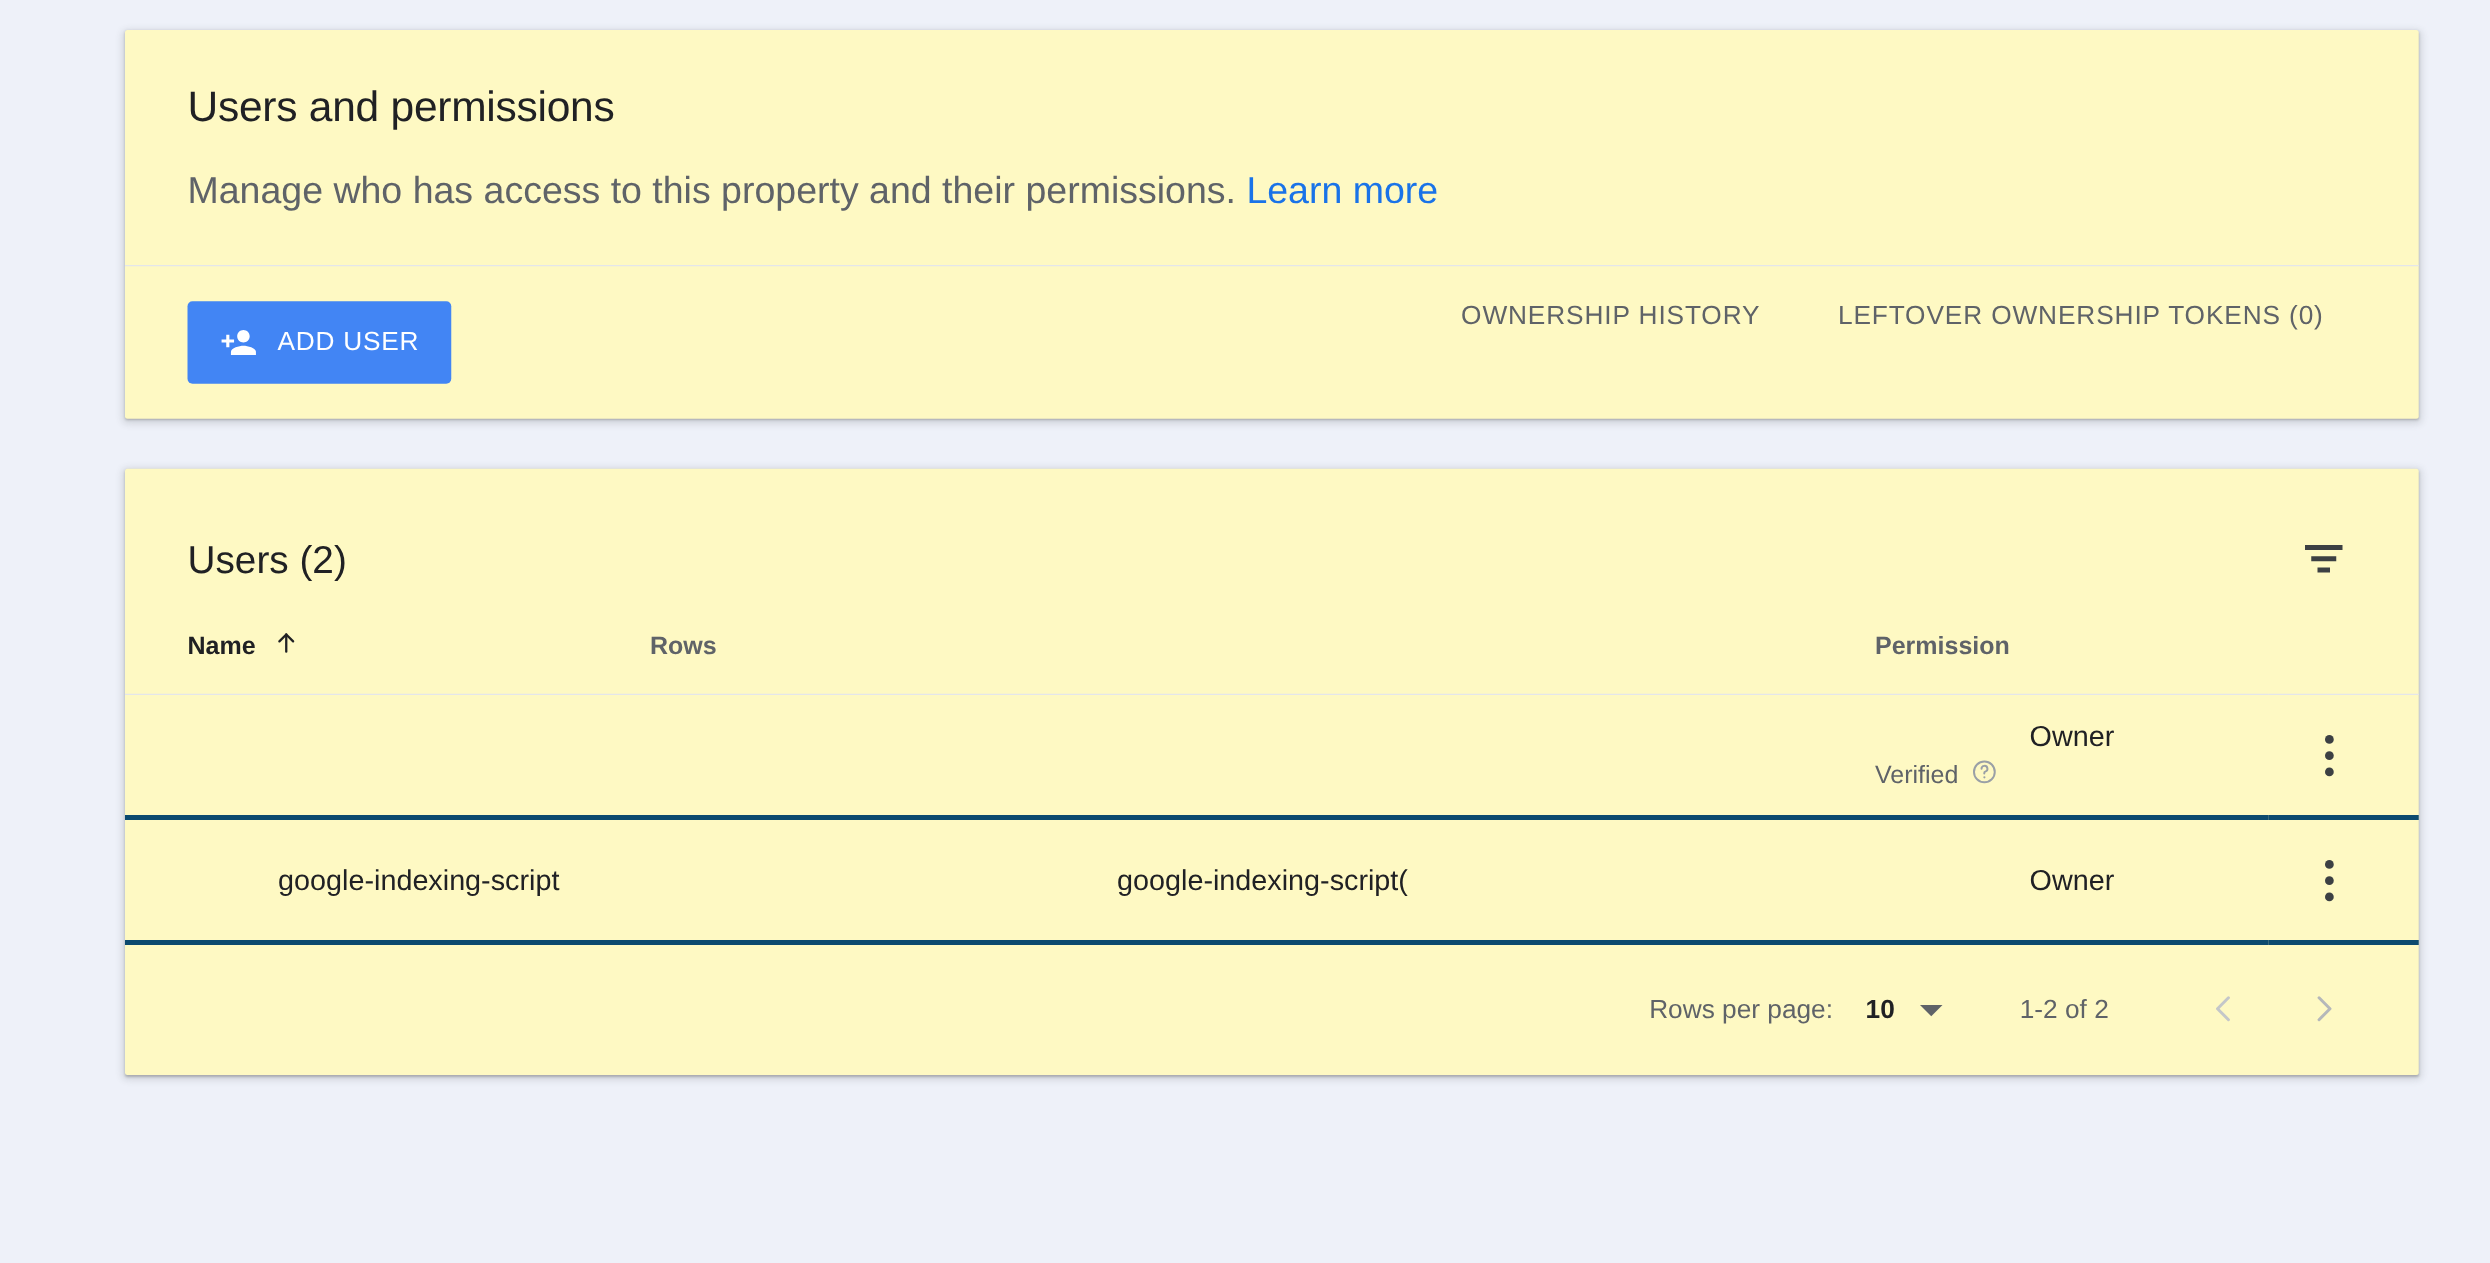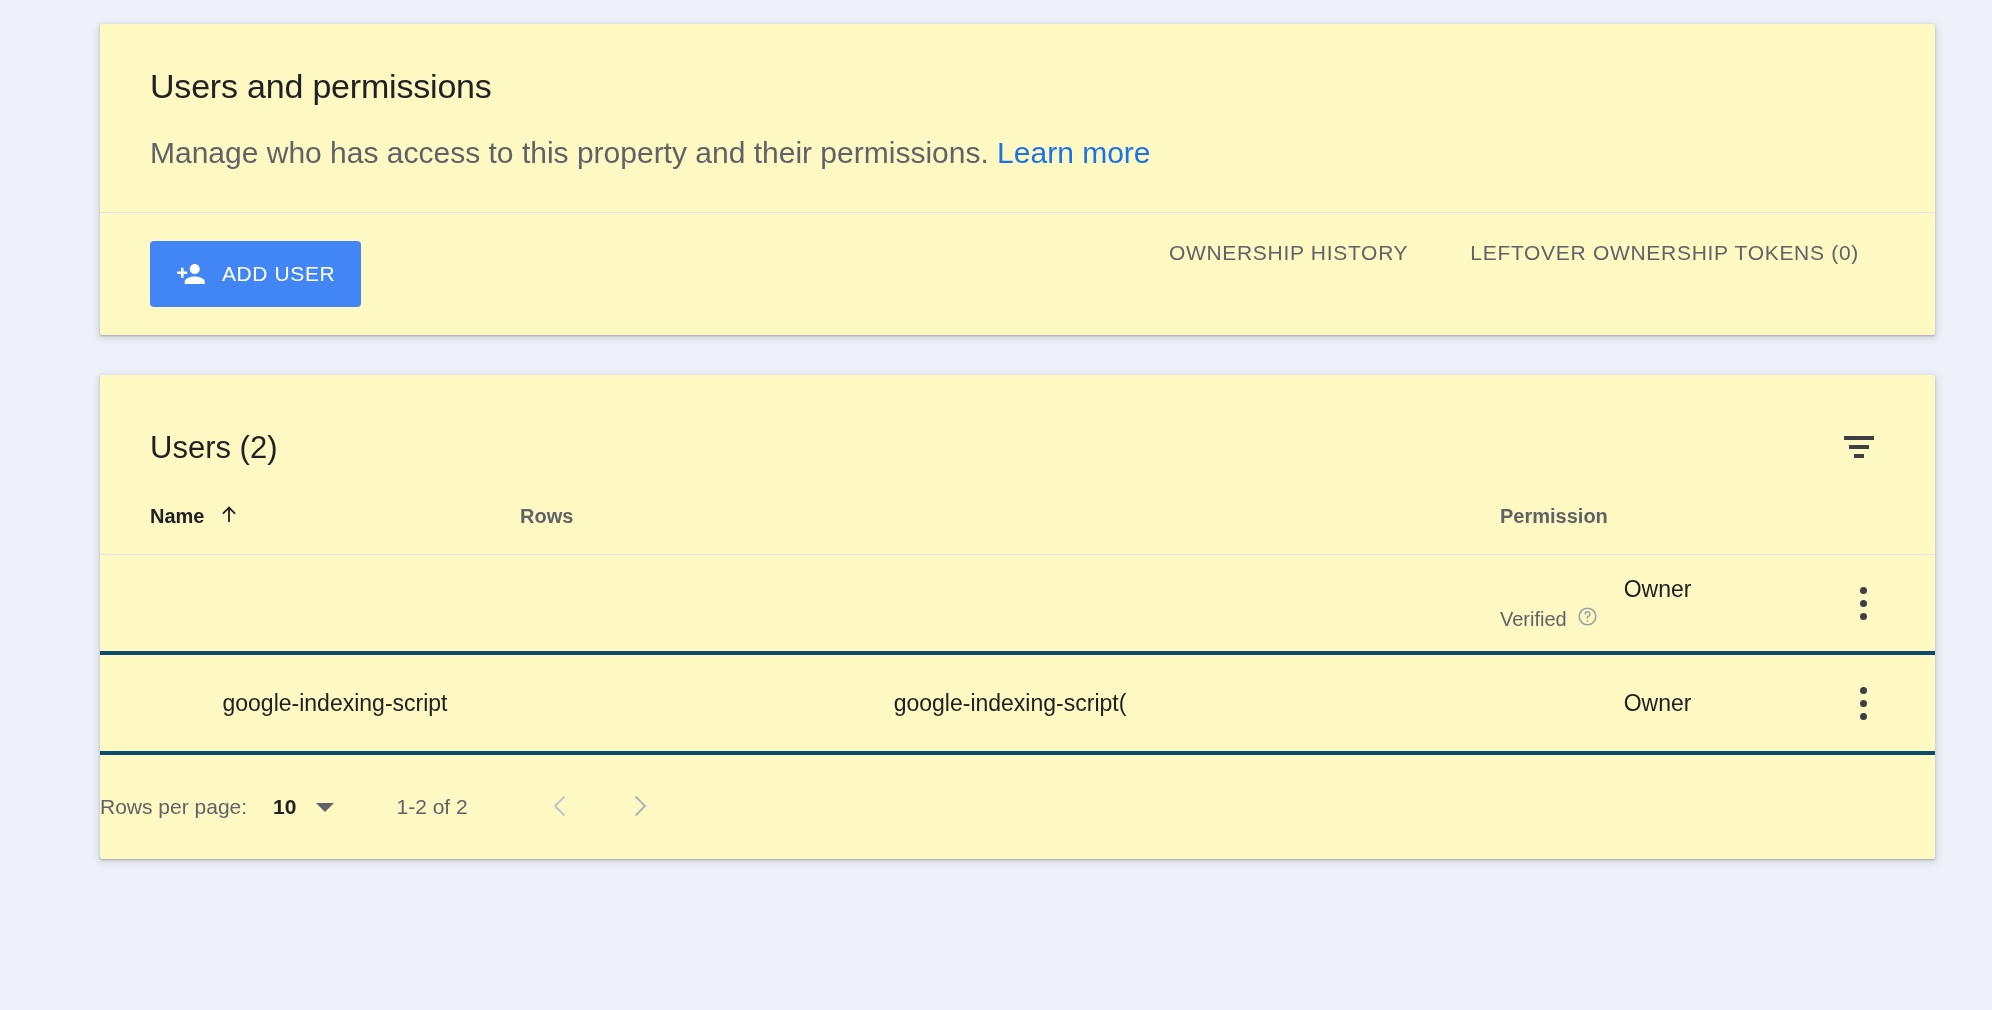--- a/index.html
+++ b/index.html
@@ -185,22 +185,24 @@
     display: block; width: 7px; height: 7px; border-radius: 50%;
     background: #3c4043; margin: 3px 0;
   }
   .td-menu { text-align: right; padding-right: 44px !important; }
   .menu-wrap { display: flex; justify-content: flex-end; }
 
   
   .pagination {
     display: flex;
     align-items: center;
+    justify-content: flex-end;
     gap: 0;
     height: 104px;
+    padding-right: 48px;
     font-size: 21px;
     color: #5f6368;
   }
   .rpp-label { margin-right: 26px; }
   .rpp-select {
     display: inline-flex; align-items: center; gap: 20px;
     color: #202124; font-weight: 700; cursor: pointer;
   }
   .caret {
     width: 0; height: 0;

